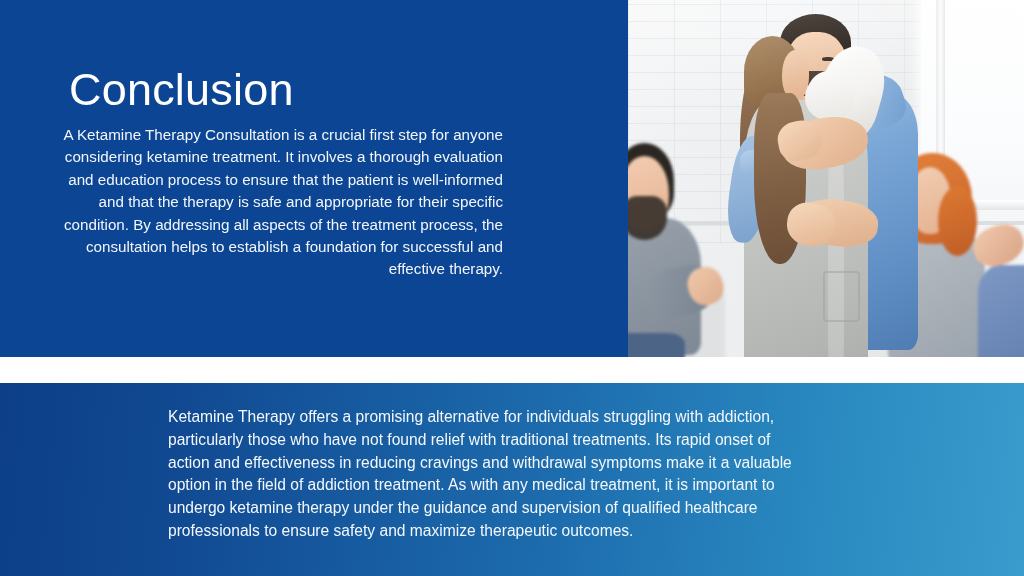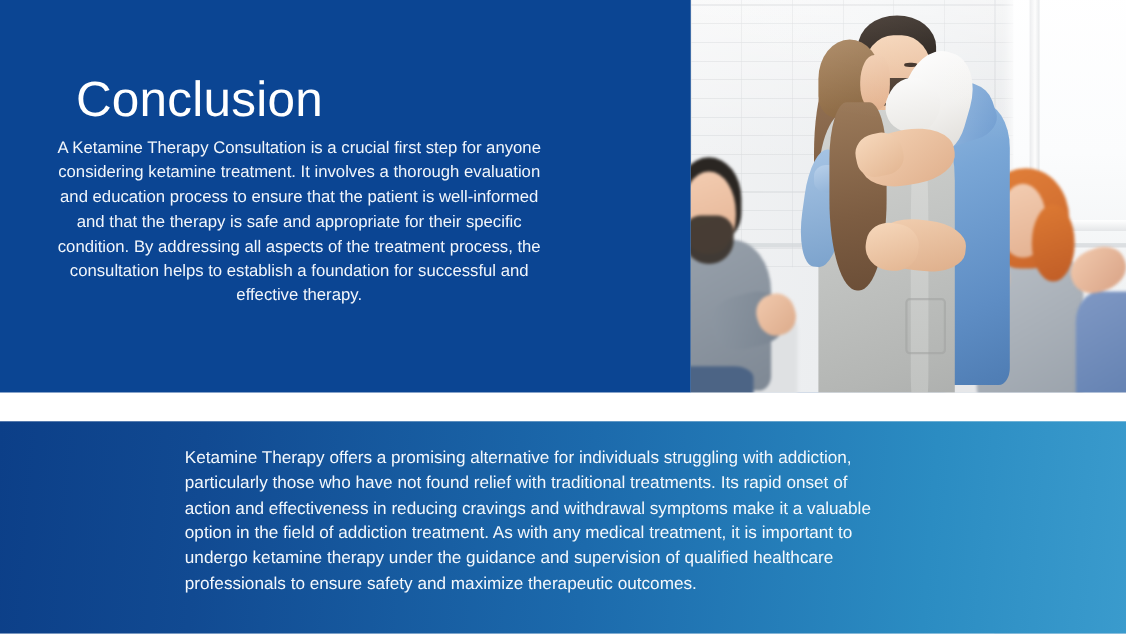--- a/index.html
+++ b/index.html
@@ -53,21 +53,21 @@
   .top-body {
     position: absolute;
     left: 1px;
     top: 124px;
     width: 462px;
     margin: 0;
     font-size: 15.2px;
     line-height: 22.4px;
     font-weight: 400;
     color: #f2f6fb;
-    text-align: center;
+    text-align: right;
   }
 
   
   .photo {
     position: absolute;
     left: 628px;
     top: 0;
     width: 396px;
     height: 357px;
     overflow: hidden;

